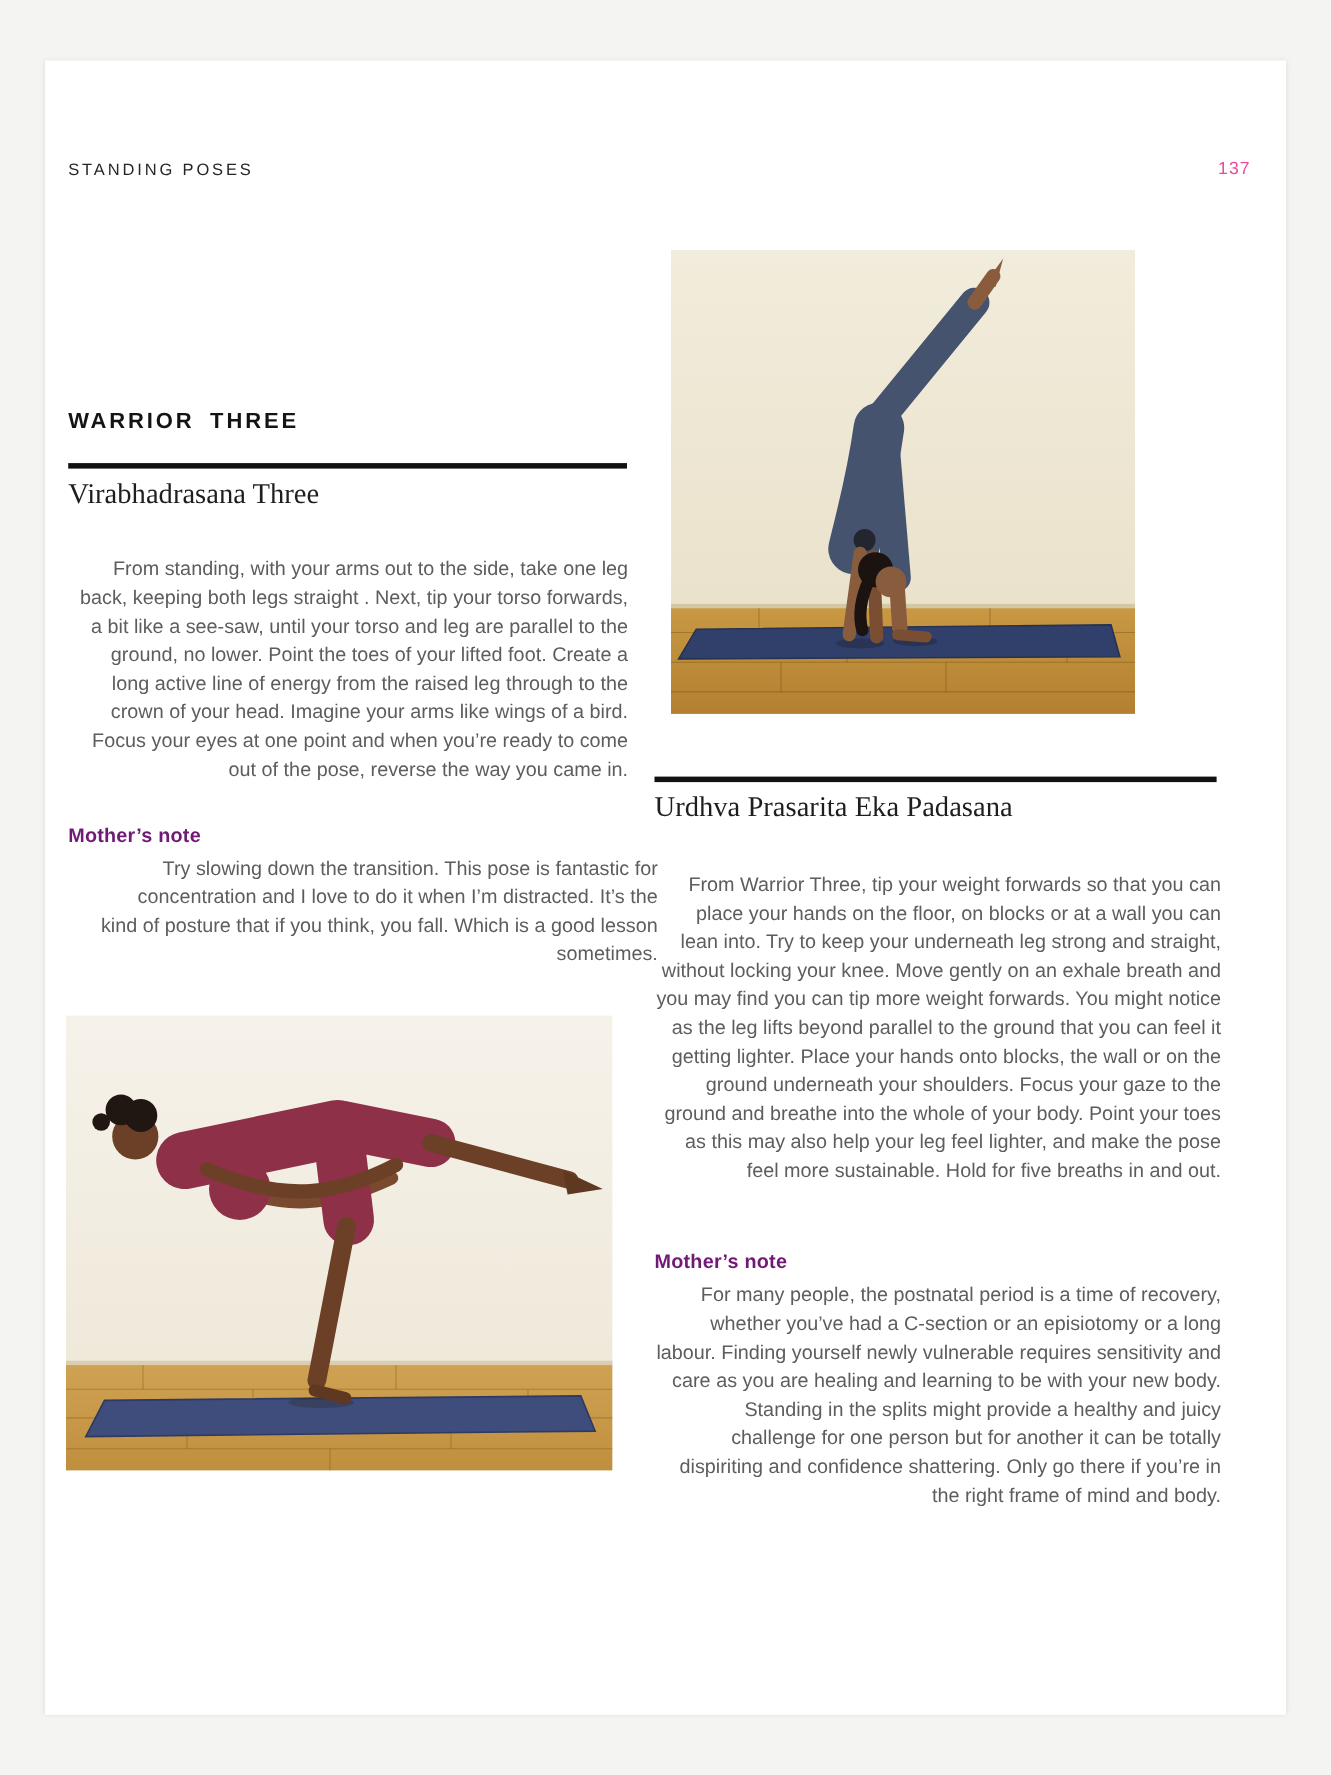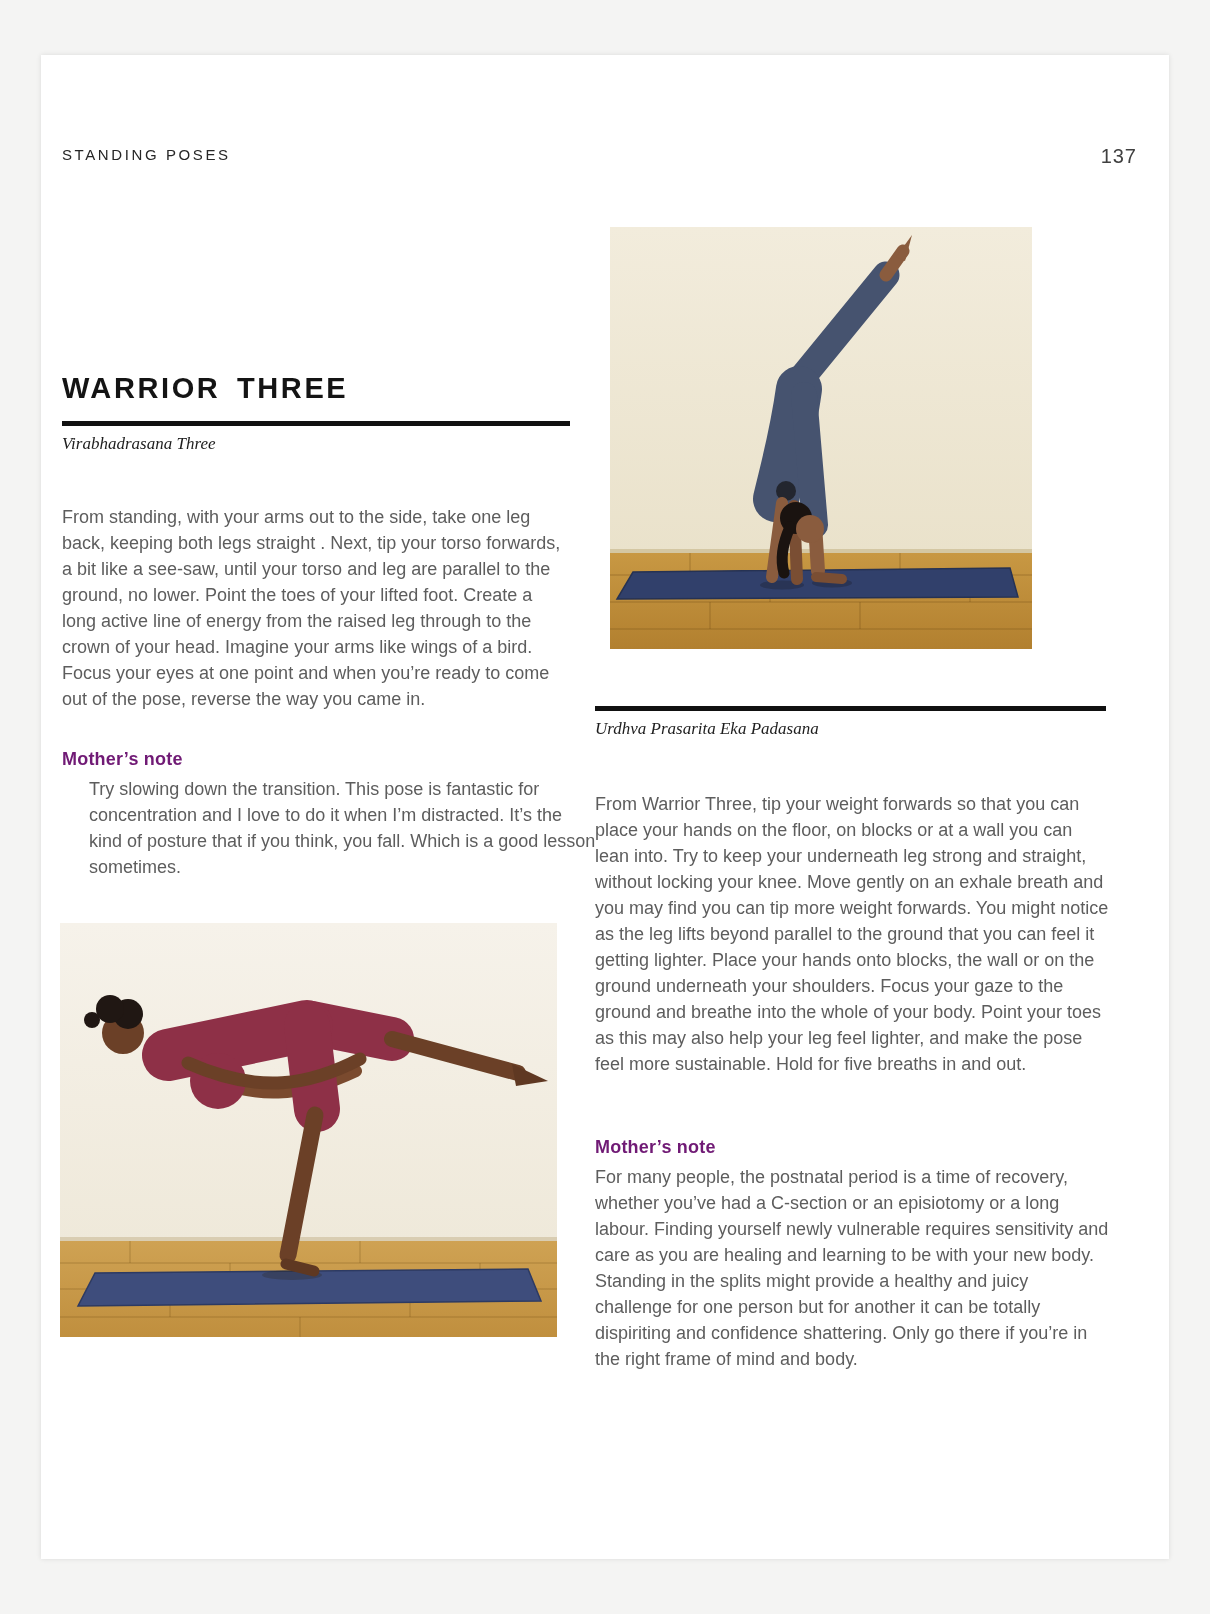--- a/index.html
+++ b/index.html
@@ -1,25 +1,25 @@
 <!DOCTYPE html>
 <html><head>
 <meta charset="utf-8">
 <style>
   html,body{margin:0;padding:0;background:#f4f4f3;}
   .canvas{position:relative;width:1210px;height:1614px;background:#f4f4f3;overflow:hidden;
           font-family:"Liberation Sans",sans-serif;}
   .page{position:absolute;left:41px;top:55px;width:1128px;height:1504px;background:#ffffff;
         box-shadow:0 0 5px rgba(0,0,0,0.10);}
-  .abs{position:absolute;}
+  .abs{position:absolute;text-align:right;}
   .runhead{font-size:15px;letter-spacing:2.6px;color:#262626;font-weight:400;}
-  .pagenum{font-size:20px;letter-spacing:1px;color:#404040;}
-  .pose-title{font-size:29px;font-weight:700;letter-spacing:2.6px;word-spacing:6px;color:#141414;}
+  .pagenum{font-size:16px;letter-spacing:1px;color:#ec4899;}
+  .pose-title{font-size:20px;font-weight:700;letter-spacing:2.6px;word-spacing:6px;color:#141414;}
   .rule{background:#111111;height:4.5px;}
-  .sanskrit{font-family:"Liberation Serif",serif;font-style:italic;font-size:17px;color:#1e1e1e;}
+  .sanskrit{font-family:"Liberation Serif",serif;font-size:26px;color:#1e1e1e;}
   .body-text{font-size:18px;line-height:26px;color:#5d5d5d;font-weight:400;}
   .note-head{font-size:18px;font-weight:700;color:#701a75;letter-spacing:0.2px;}
   .photo{overflow:hidden;}
   .photo svg{display:block;}
 </style>
 </head>
 <body>
 
 <div class="canvas">
   <div class="page">

